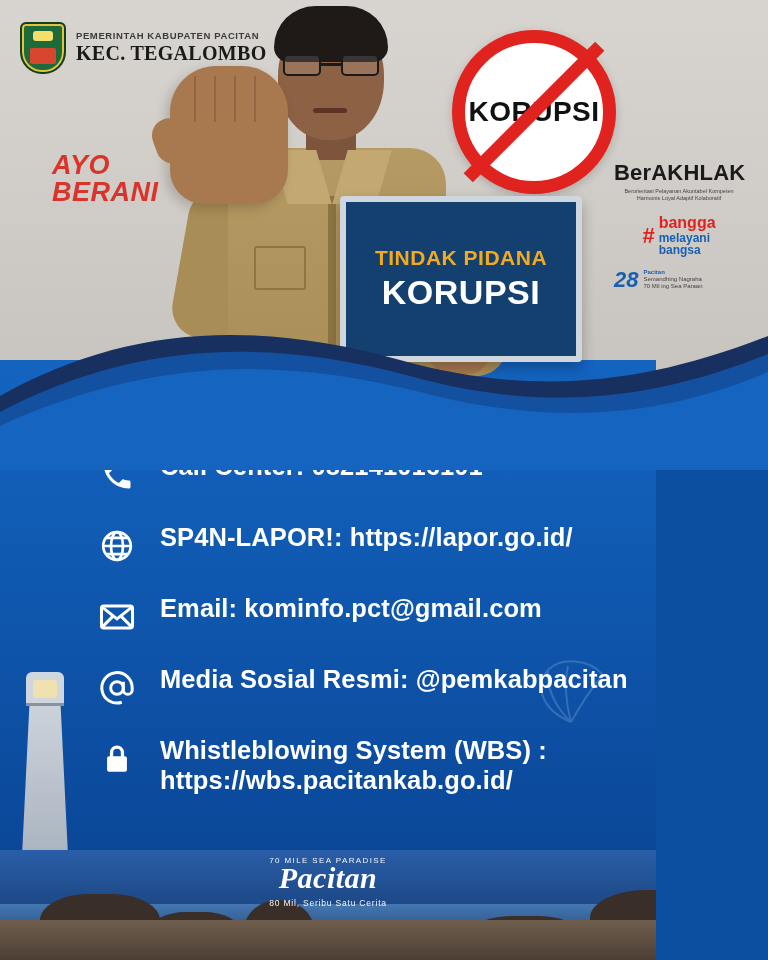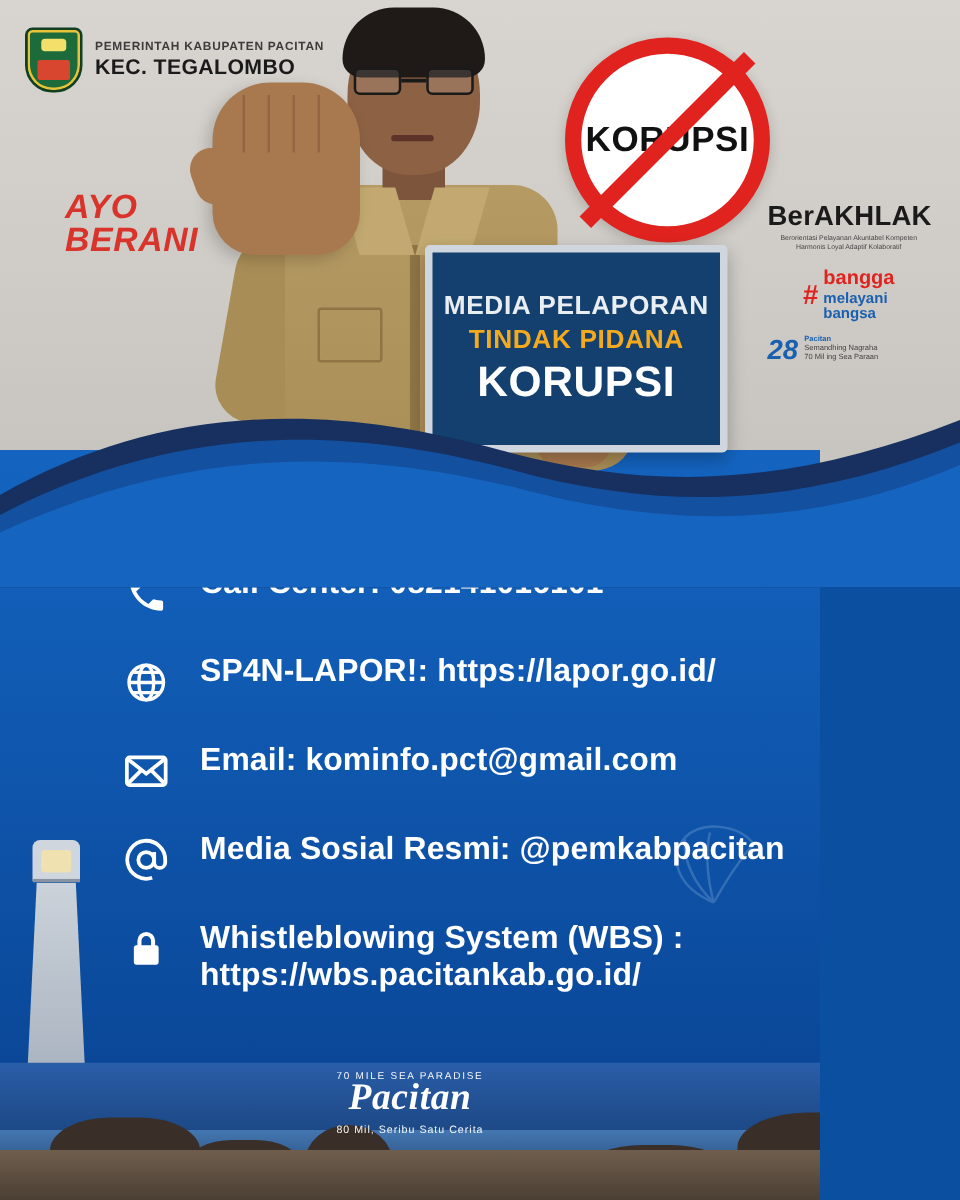--- a/index.html
+++ b/index.html
@@ -60,24 +60,25 @@
     border-radius: 2px;
   }
   .gov-text { line-height: 1.15; }
   .gov-top {
     font-size: 9.5px;
     letter-spacing: 0.6px;
     color: #3b3b3b;
     font-weight: 600;
   }
   .gov-main {
-    font-size: 17px;
+    font-size: 20px;
     font-weight: bold;
     color: #1a1a1a;
     letter-spacing: 0.3px;
+    font-family: Liberation Serif, serif;
   }
 
   
   .ayo {
     position: absolute;
     left: 52px; top: 152px;
     z-index: 6;
     line-height: 1.0;
   }
   .ayo div {
@@ -553,21 +554,20 @@
       </div>
       <div class="hand-right"></div>
     </div>
 
     <div class="ban">
       <div class="word">KORUPSI</div>
       <div class="slash"></div>
     </div>
 
     <div class="board">
-      <div class="b1">MEDIA PELAPORAN</div>
       <div class="b2">TINDAK PIDANA</div>
       <div class="b3">KORUPSI</div>
     </div>
 
     <div class="brands">
       <div class="berakhlak">BerAKHLAK</div>
       <div class="berakhlak-sub">Berorientasi Pelayanan  Akuntabel  Kompeten
 Harmonis  Loyal  Adaptif  Kolaboratif</div>
       <div class="bangga">
         <span class="hash">#</span>

